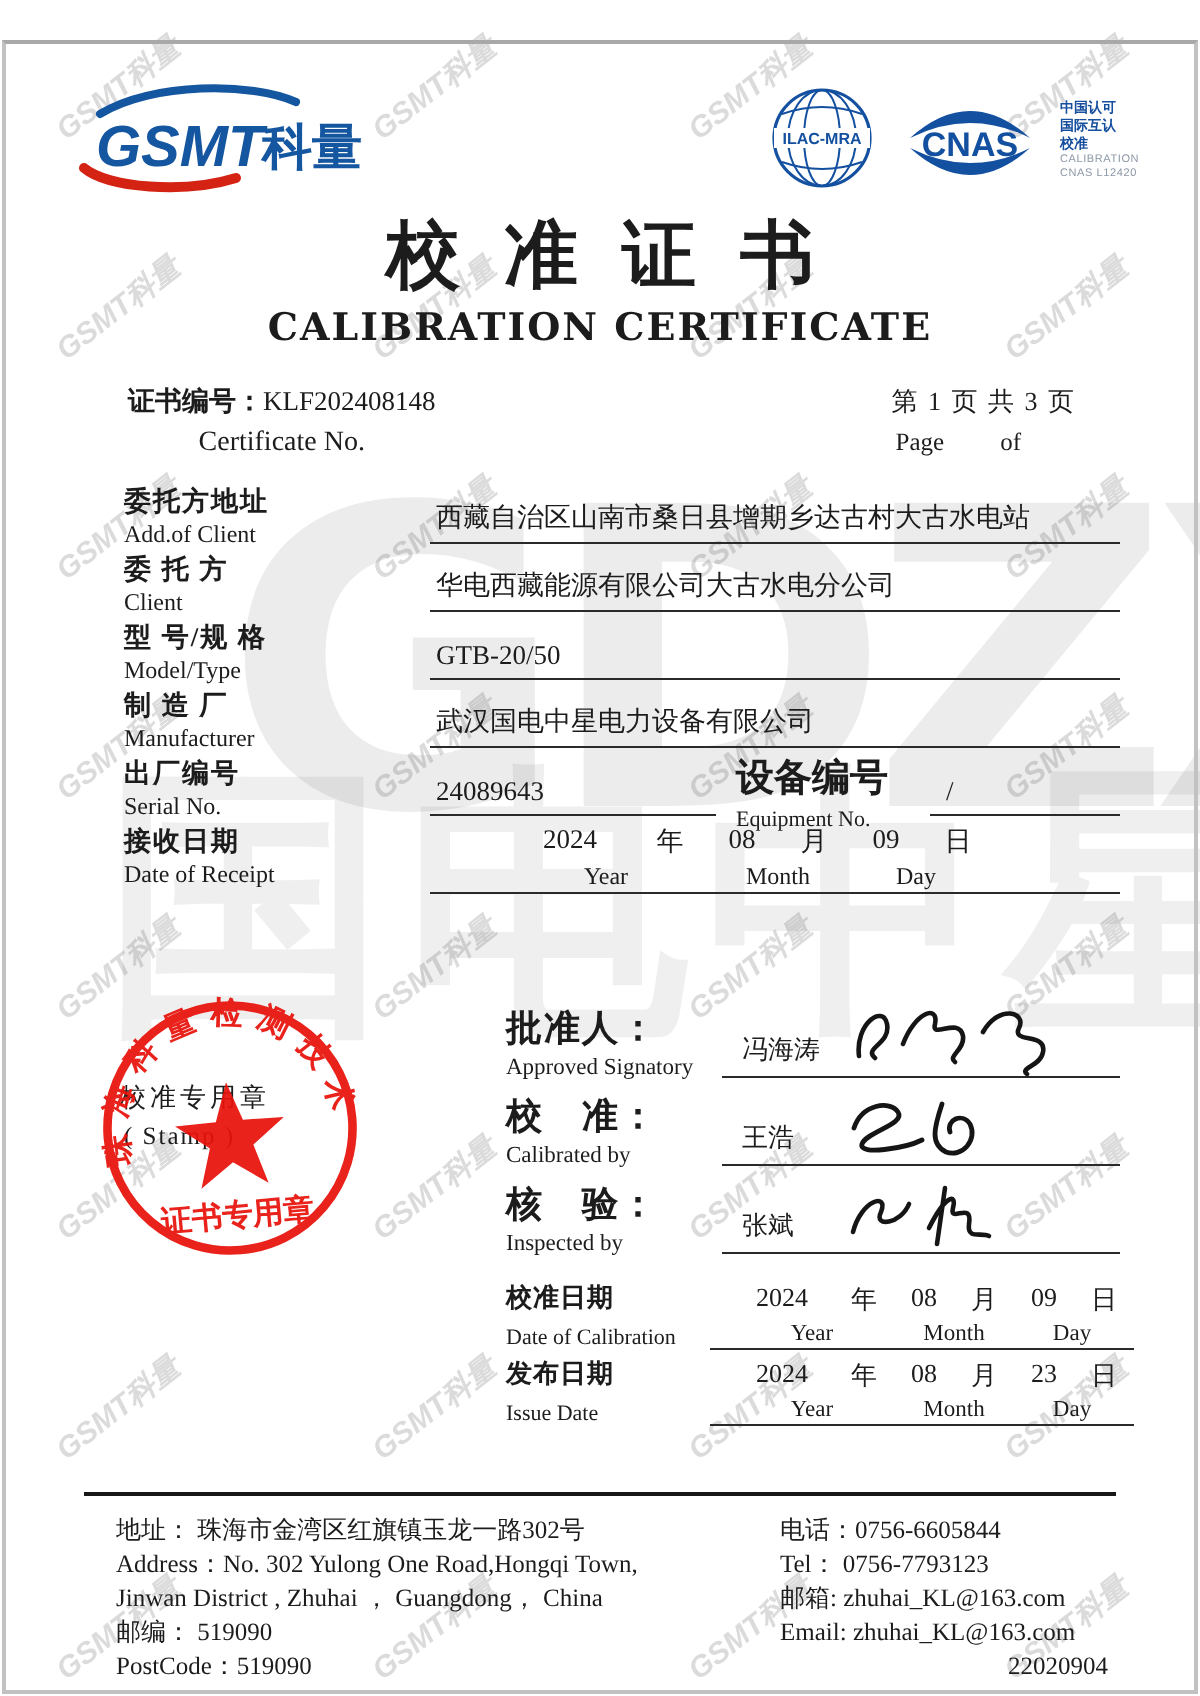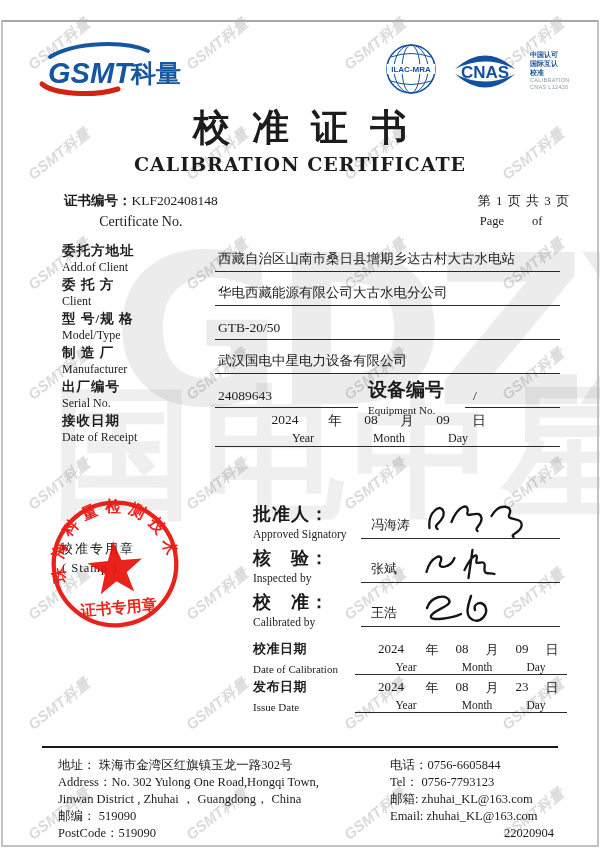--- a/index.html
+++ b/index.html
@@ -21,21 +21,21 @@
   .ilac-logo{position:absolute;left:384px;top:42px;z-index:2;}
   .cnas-wrap{position:absolute;left:448px;top:49px;z-index:2;display:flex;align-items:center;gap:8px;}
   .cnas-lines{font-family:"Liberation Sans",sans-serif;line-height:1.25;}
   .cnas-lines .zh{font-size:7px;font-weight:bold;color:#164f9e;}
   .cnas-lines .gy{font-size:5.5px;color:#8b97a6;letter-spacing:.3px;}
   .title-zh{position:absolute;top:103px;left:0;width:100%;text-align:center;font-size:37px;font-weight:bold;
             letter-spacing:22px;text-indent:22px;z-index:2;}
   .title-en{position:absolute;top:153px;left:0;width:100%;text-align:center;font-size:19px;font-weight:bold;
             letter-spacing:1px;z-index:2;font-family:"DejaVu Serif",serif;}
   
-  .certno{position:absolute;top:192px;left:64px;right:30px;z-index:2;display:flex;justify-content:space-between;}
+  .certno{position:absolute;top:192px;left:64px;right:62px;z-index:2;display:flex;justify-content:space-between;}
   .certno .l1{font-size:13.5px;}
   .certno .lbl{font-weight:bold;}
   .certno .l2{font-size:14px;margin-top:4px;text-align:center;}
   .pg .l1{font-size:13px;letter-spacing:1px;}
   .pg-en{display:flex;gap:28px;font-size:12.5px;margin-top:4px;padding-left:2px;}
   
   .fields{position:absolute;top:242px;left:62px;right:40px;z-index:2;}
   .frow{display:flex;height:34px;}
   .flbl{width:153px;flex:none;}
   .flbl .zh{font-size:13.5px;font-weight:bold;letter-spacing:1px;line-height:1.1;padding-top:2px;}
@@ -265,39 +265,39 @@
         </div>
       <div class="sval">
         <span>冯海涛</span>
         <svg class="scribble" width="125" height="42" viewBox="0 0 100 42">
           <path d="M4,30 C2,14 16,4 18,14 C20,24 6,26 12,31 M26,24 C32,8 44,4 42,14 C40,22 54,10 56,20 C57,27 48,30 52,33 M66,18 C74,4 88,8 84,16 C80,24 98,18 96,28 C95,35 84,36 88,39" stroke="#151515" stroke-width="2.3" fill="none" stroke-linecap="round" stroke-linejoin="round"></path>
         </svg>
       </div>
     </div>
     <div class="srow">
       <div class="slbl">
+          <div class="zh">校　准：</div>
+          <div class="en">Calibrated by</div>
+        </div>
+      <div class="sval">
+        <span>王浩</span>
+        <svg class="scribble" width="120" height="42" viewBox="0 0 100 42">
+          <path d="M4,22 C8,10 22,8 26,14 C30,20 10,24 8,30 C6,36 30,32 38,28 M48,10 C44,22 42,30 50,34 C58,37 66,28 62,20 C58,14 50,18 52,24" stroke="#151515" stroke-width="2.4" fill="none" stroke-linecap="round" stroke-linejoin="round"></path>
+        </svg>
+      </div>
+    </div>
+    <div class="srow">
+      <div class="slbl">
           <div class="zh">核　验：</div>
           <div class="en">Inspected by</div>
         </div>
       <div class="sval">
         <span>张斌</span>
         <svg class="scribble" width="115" height="40" viewBox="0 0 100 40">
           <path d="M6,28 C10,12 24,8 20,18 C16,26 30,24 34,14 M44,26 C52,10 58,8 56,16 C54,24 66,12 64,24 C63,32 70,28 74,30 M52,6 L48,34" stroke="#151515" stroke-width="2.3" fill="none" stroke-linecap="round" stroke-linejoin="round"></path>
-        </svg>
-      </div>
-    </div>
-    <div class="srow">
-      <div class="slbl">
-          <div class="zh">校　准：</div>
-          <div class="en">Calibrated by</div>
-        </div>
-      <div class="sval">
-        <span>王浩</span>
-        <svg class="scribble" width="120" height="42" viewBox="0 0 100 42">
-          <path d="M4,22 C8,10 22,8 26,14 C30,20 10,24 8,30 C6,36 30,32 38,28 M48,10 C44,22 42,30 50,34 C58,37 66,28 62,20 C58,14 50,18 52,24" stroke="#151515" stroke-width="2.4" fill="none" stroke-linecap="round" stroke-linejoin="round"></path>
         </svg>
       </div>
     </div>
   </div>
 
   <div class="dates">
     <div class="drow">
       <div class="dlbl">
           <div class="zh">校准日期</div>
           <div class="en">Date of Calibration</div>

